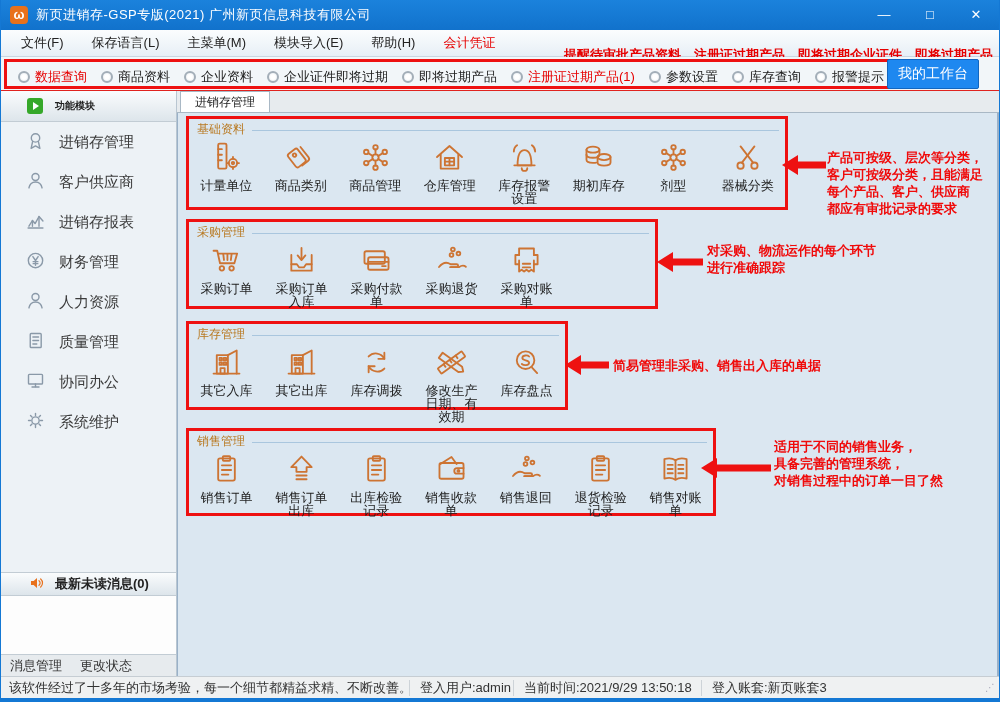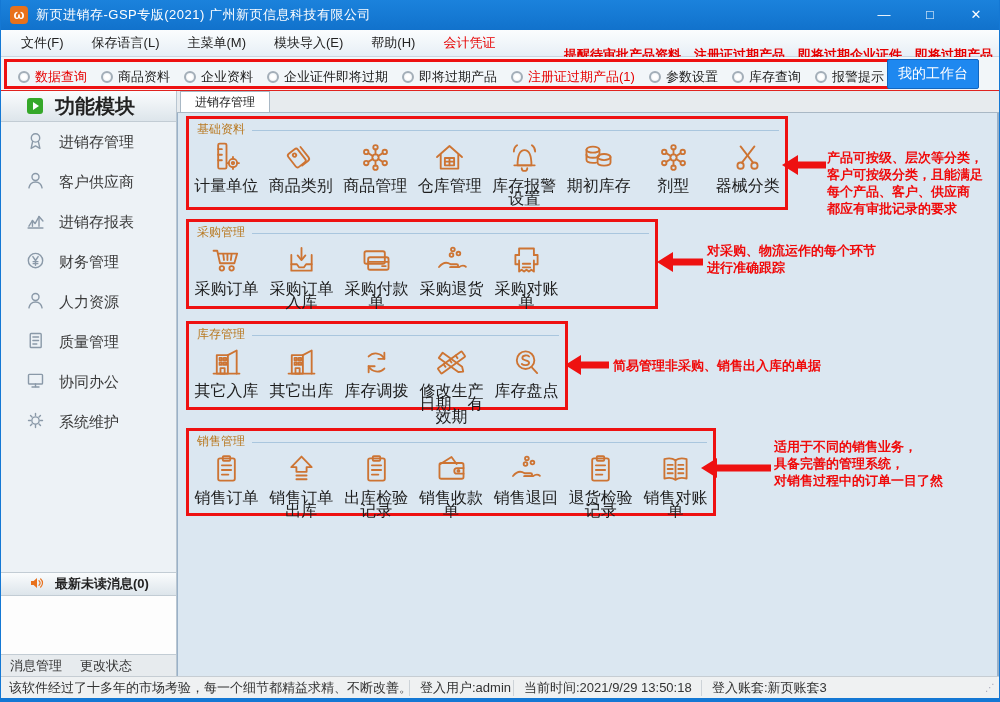--- a/index.html
+++ b/index.html
@@ -40,21 +40,21 @@
   .body-row { display:flex; height:585px; }
 
   
   .sidebar { width:176px; background:#edf2f6; border-right:1px solid #b9c6d1; display:flex; flex-direction:column; }
   .sb-header { height:31px; background:linear-gradient(#fafcfd,#dde5eb); border-bottom:1px solid #c2ccd4;
                display:flex; align-items:center; padding-left:26px; }
   .sb-header .play-box { width:16px; height:16px; background:#35a829; border-radius:3px; margin-right:12px;
                          position:relative; }
   .sb-header .play-box::after { content:""; position:absolute; left:6px; top:4px;
                                 border-left:6px solid #fff; border-top:4px solid transparent; border-bottom:4px solid transparent; }
-  .sb-header .sb-title { font-size:20px; font-weight:bold; color:#222; }
+  .sb-header .sb-title { font-size:10px; font-weight:bold; color:#222; }
   .sb-item { height:40px; display:flex; align-items:center; padding-left:24px; }
   .sb-item .icon svg { width:21px; height:21px; stroke:#8a99a8; stroke-width:1.6; fill:none;
                        stroke-linecap:round; stroke-linejoin:round; }
   .sb-item .sb-label { margin-left:13px; font-size:15px; color:#3b3b3b; }
   .sb-spacer { flex:1; }
   .msg-header { height:24px; background:linear-gradient(#fafcfd,#dde5eb); border-top:1px solid #c2ccd4;
                 border-bottom:1px solid #c2ccd4; display:flex; align-items:center; padding-left:28px; }
   .msg-header .icon svg { width:16px; height:16px; }
   .msg-header .msg-label { margin-left:10px; font-size:13px; font-weight:bold; color:#222; }
   .msg-body { height:58px; background:#fdfdfd; }
@@ -74,21 +74,21 @@
   .sec-1 { width:472px; height:90px; margin-top:9px; }
   .sec-2 { width:382px; height:89px; margin-top:12px; }
   .sec-3 { width:530px; height:88px; margin-top:18px; }
   .sec-titlerow { display:flex; align-items:center; padding:2px 6px 0 8px; }
   .sec-title { font-size:12px; color:#b8781f; white-space:nowrap; }
   .sec-line { flex:1; height:1px; background:#a9c6de; margin-left:7px; margin-top:2px; }
   .sec-items { display:flex; margin-top:1px; }
   .sec-item { width:75px; display:flex; flex-direction:column; align-items:center; }
   .sec-item .icon svg { width:37px; height:37px; stroke:#cd7433; stroke-width:2; fill:none;
                         stroke-linecap:round; stroke-linejoin:round; }
-  .sec-item .item-label { font-size:16px; line-height:13px; color:#1d1d1d; text-align:center;
+  .sec-item .item-label { font-size:13px; line-height:13px; color:#1d1d1d; text-align:center;
                           max-width:64px; margin-top:0; }
 
   
   .overlay { position:absolute; left:0; top:0; width:100%; height:100%; pointer-events:none; }
   .annotation { position:absolute; color:#f00a0a; font-weight:bold; font-size:13px; line-height:17px; white-space:nowrap; }
   .red-arrow { position:absolute; }
   .red-arrow svg { display:block; }
   .ann-0 { left:650px; top:58px;font-family:Liberation Serif, serif; }   .arr-0 { left:605px; top:63px; }
   .ann-1 { left:530px; top:151px; }  .arr-1 { left:480px; top:160px; }
   .ann-2 { left:436px; top:266px; }  .arr-2 { left:388px; top:263px; }

